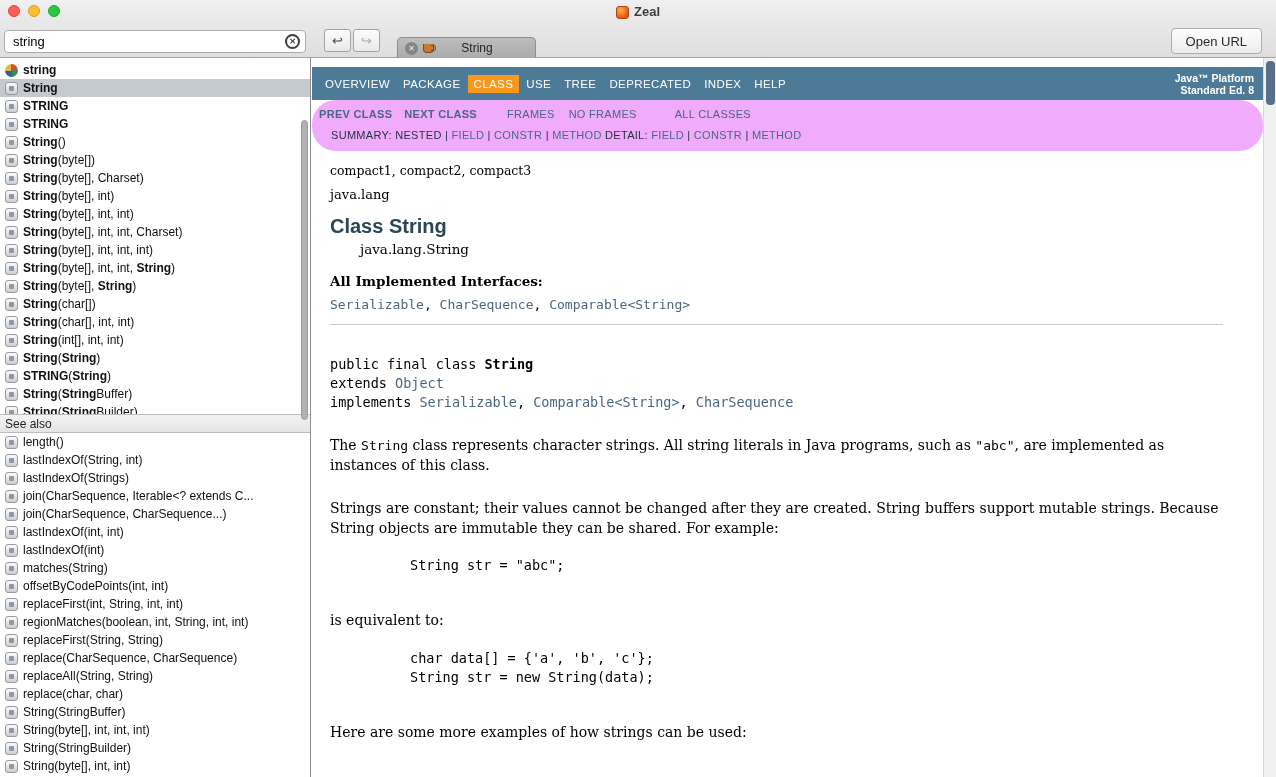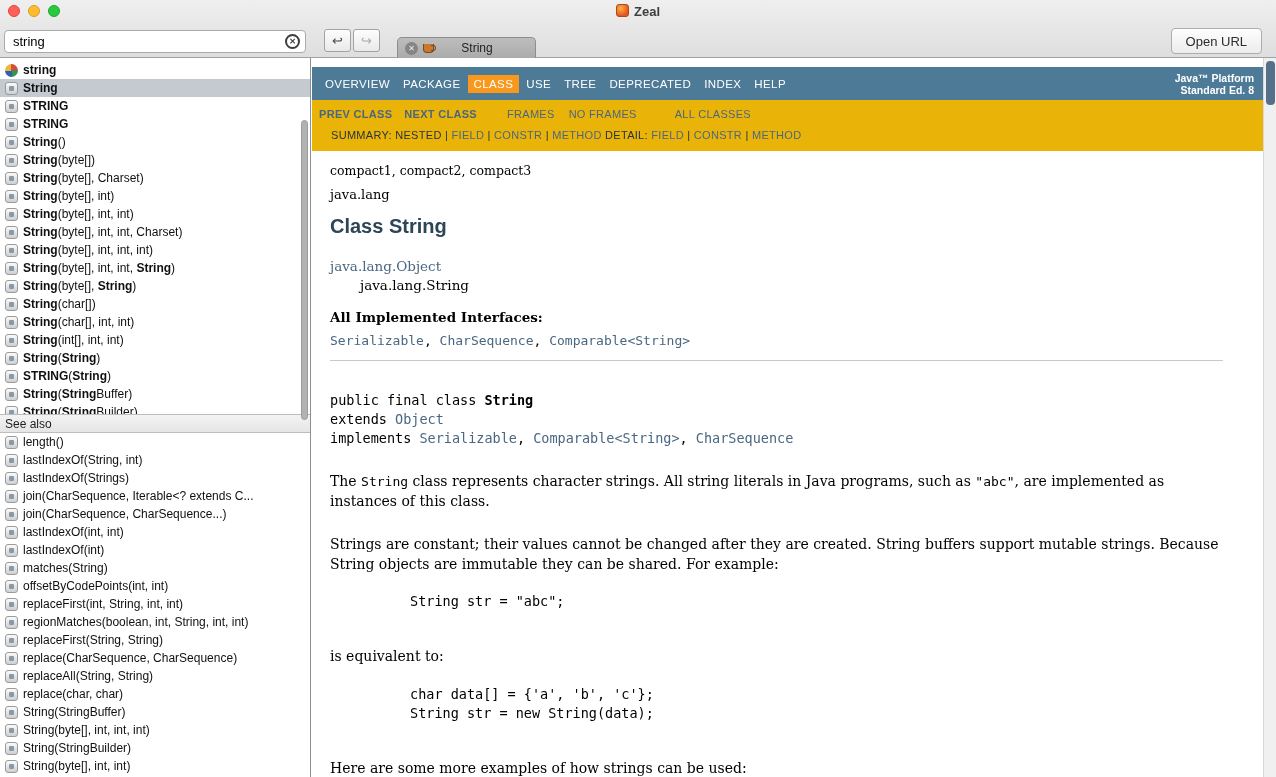--- a/index.html
+++ b/index.html
@@ -13,21 +13,21 @@
     border-bottom: 1px solid #A2A2A2;
     z-index: 5;
   }
   .traffic { position: absolute; left: 8px; top: 5px; display: flex; gap: 8px; }
   .light { width: 12px; height: 12px; border-radius: 50%; display: inline-block; }
   .light.red    { background: #FF5F57; border: 1px solid #E0443E; }
   .light.yellow { background: #FEBC2E; border: 1px solid #D89E24; }
   .light.green  { background: #28C840; border: 1px solid #1AAB29; }
   .window-title {
     position: absolute; left: 0; top: 4px; width: 100%;
-    display: flex; justify-content: center; align-items: flex-start; gap: 5px;
+    display: flex; justify-content: center; align-items: flex-end; gap: 5px;
     font-size: 13px; font-weight: bold; color: #3E3E3E;
   }
   .zeal-icon {
     width: 13px; height: 13px; border-radius: 3px;
     background: radial-gradient(circle at 35% 30%, #FFB341, #E25822 70%);
     border: 1px solid #B34714;
   }
   .search-wrap { position: absolute; left: 4px; top: 30px; width: 302px; height: 23px; }
   .search {
     width: 100%; height: 100%; border: 1px solid #ABABAB; border-radius: 4px;
@@ -126,21 +126,21 @@
   .topnav-items { display: flex; align-items: center; }
   .topnav-item {
     color: #FFFFFF; font-size: 11.5px; letter-spacing: 0.4px; padding: 3px 6px; margin-right: 1px;
   }
   .topnav-item.active { background: #F8981D; }
   .platform {
     margin-left: auto; text-align: right; color: #FFFFFF;
     font-size: 10.5px; font-weight: bold; line-height: 12px; padding-right: 9px;
   }
 
-  .subnav { background: #eab308; padding: 8px 0 10px 7px; }
+  .subnav { background: #f0abfc; padding: 8px 0 10px 7px; border-radius: 24px; }
   .subnav-row1 { font-size: 11px; letter-spacing: 0.3px; color: #4A6782; display: flex; align-items: center; }
   .sn-bold { font-weight: bold; }
   .gap12 { margin-left: 12px; }
   .gap30 { margin-left: 30px; }
   .gap14 { margin-left: 14px; }
   .gap38 { margin-left: 38px; }
   .subnav-row2 { margin-top: 9px; margin-left: 12px; font-size: 11px; letter-spacing: 0.3px; color: #253441; }
   .detail-gap { }
   .rich .link { color: #4A6782; }
   .rich .b { font-weight: bold; }
@@ -408,23 +408,20 @@
         <span class="rich"><span>SUMMARY: </span><span>NESTED</span><span> | </span><span class="link">FIELD</span><span> | </span><span class="link">CONSTR</span><span> | </span><span class="link">METHOD</span></span>
         <span class="rich detail-gap"><span>DETAIL: </span><span class="link">FIELD</span><span> | </span><span class="link">CONSTR</span><span> | </span><span class="link">METHOD</span></span>
       </div>
     </div>
 
     <div class="docbody">
       <div class="compact">compact1, compact2, compact3</div>
       <div class="package">java.lang</div>
       <h1 class="classtitle">Class String</h1>
 
-      <div class="inh1">
-        <span class="lnk">java.lang.Object</span>
-      </div>
       <div class="inh2">java.lang.String</div>
 
       <div class="impl-label">All Implemented Interfaces:</div>
       <div class="impl rich"><span class="link">Serializable</span><span>, </span><span class="link">CharSequence</span><span>, </span><span class="link">Comparable&lt;String&gt;</span></div>
 
       <hr class="sep">
 
       <div class="decl rich"><span>public final class </span><span class="b">String</span><span>
 extends </span><span class="link">Object</span><span>
 implements </span><span class="link">Serializable</span><span>, </span><span class="link">Comparable&lt;String&gt;</span><span>, </span><span class="link">CharSequence</span></div>

